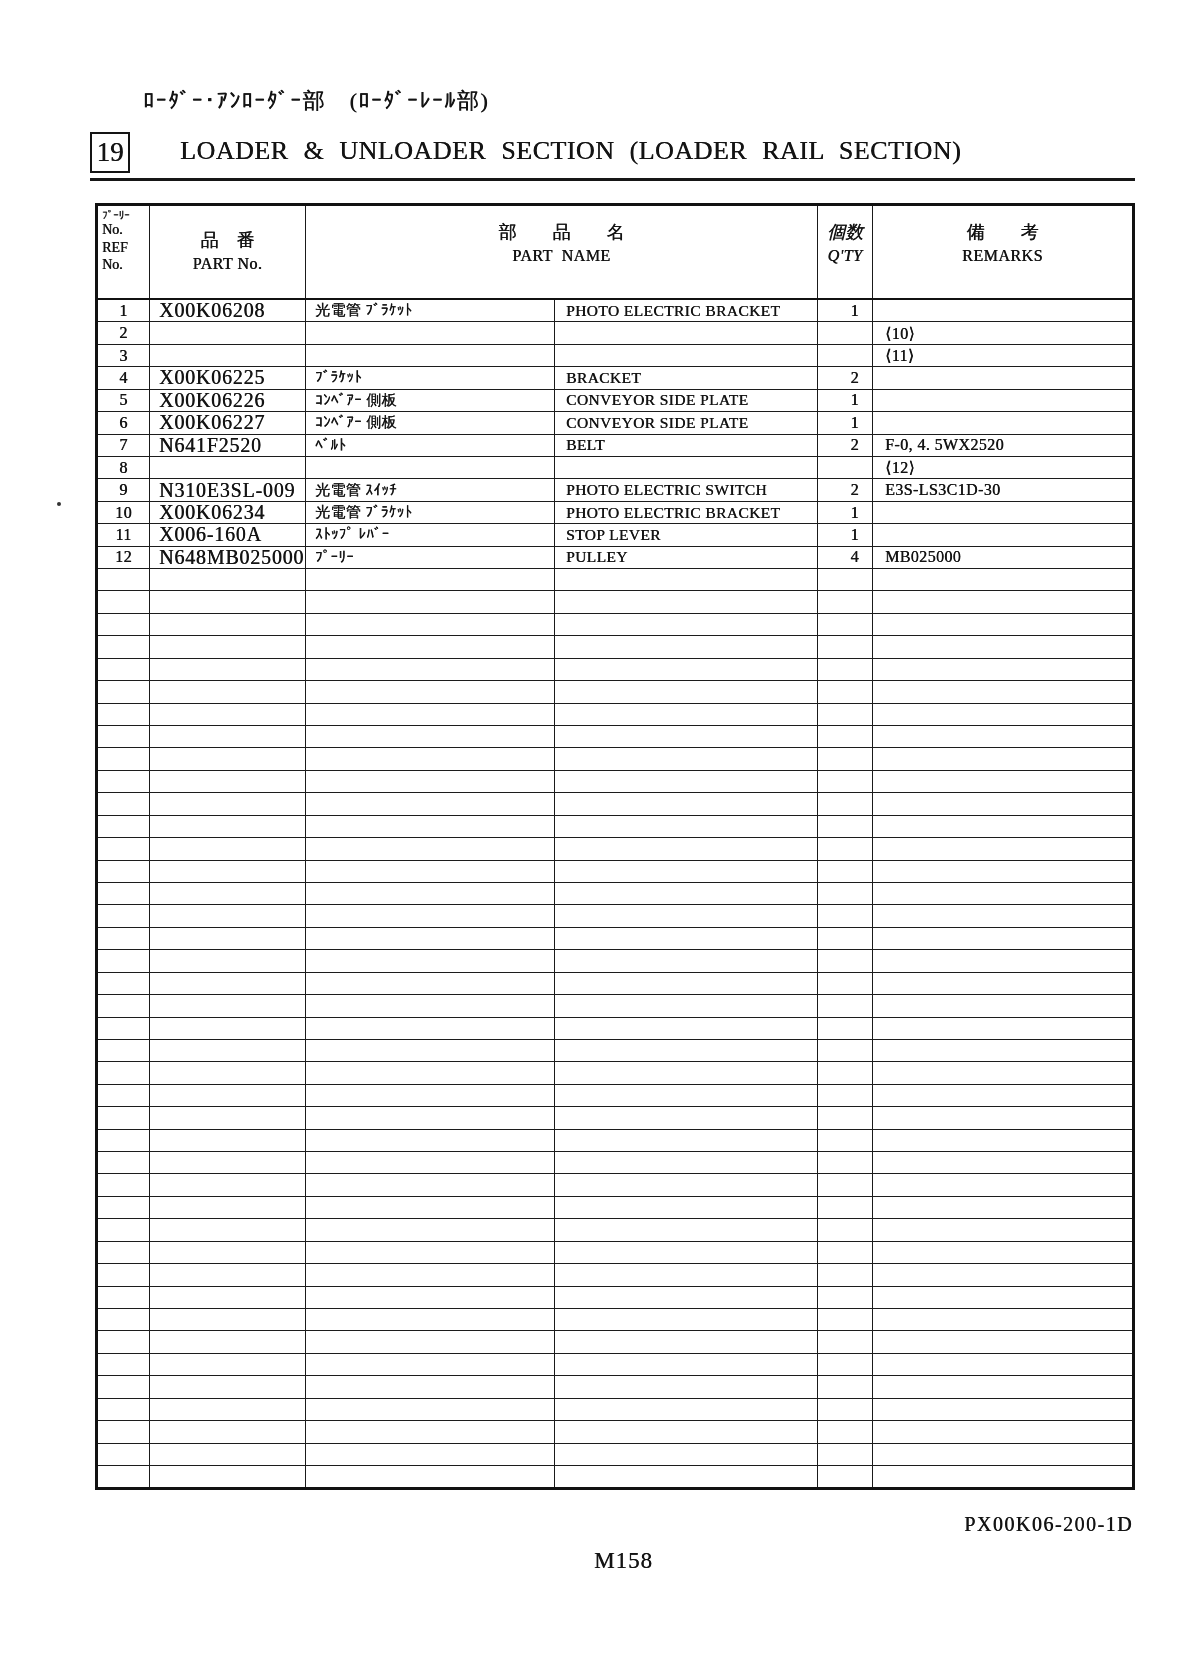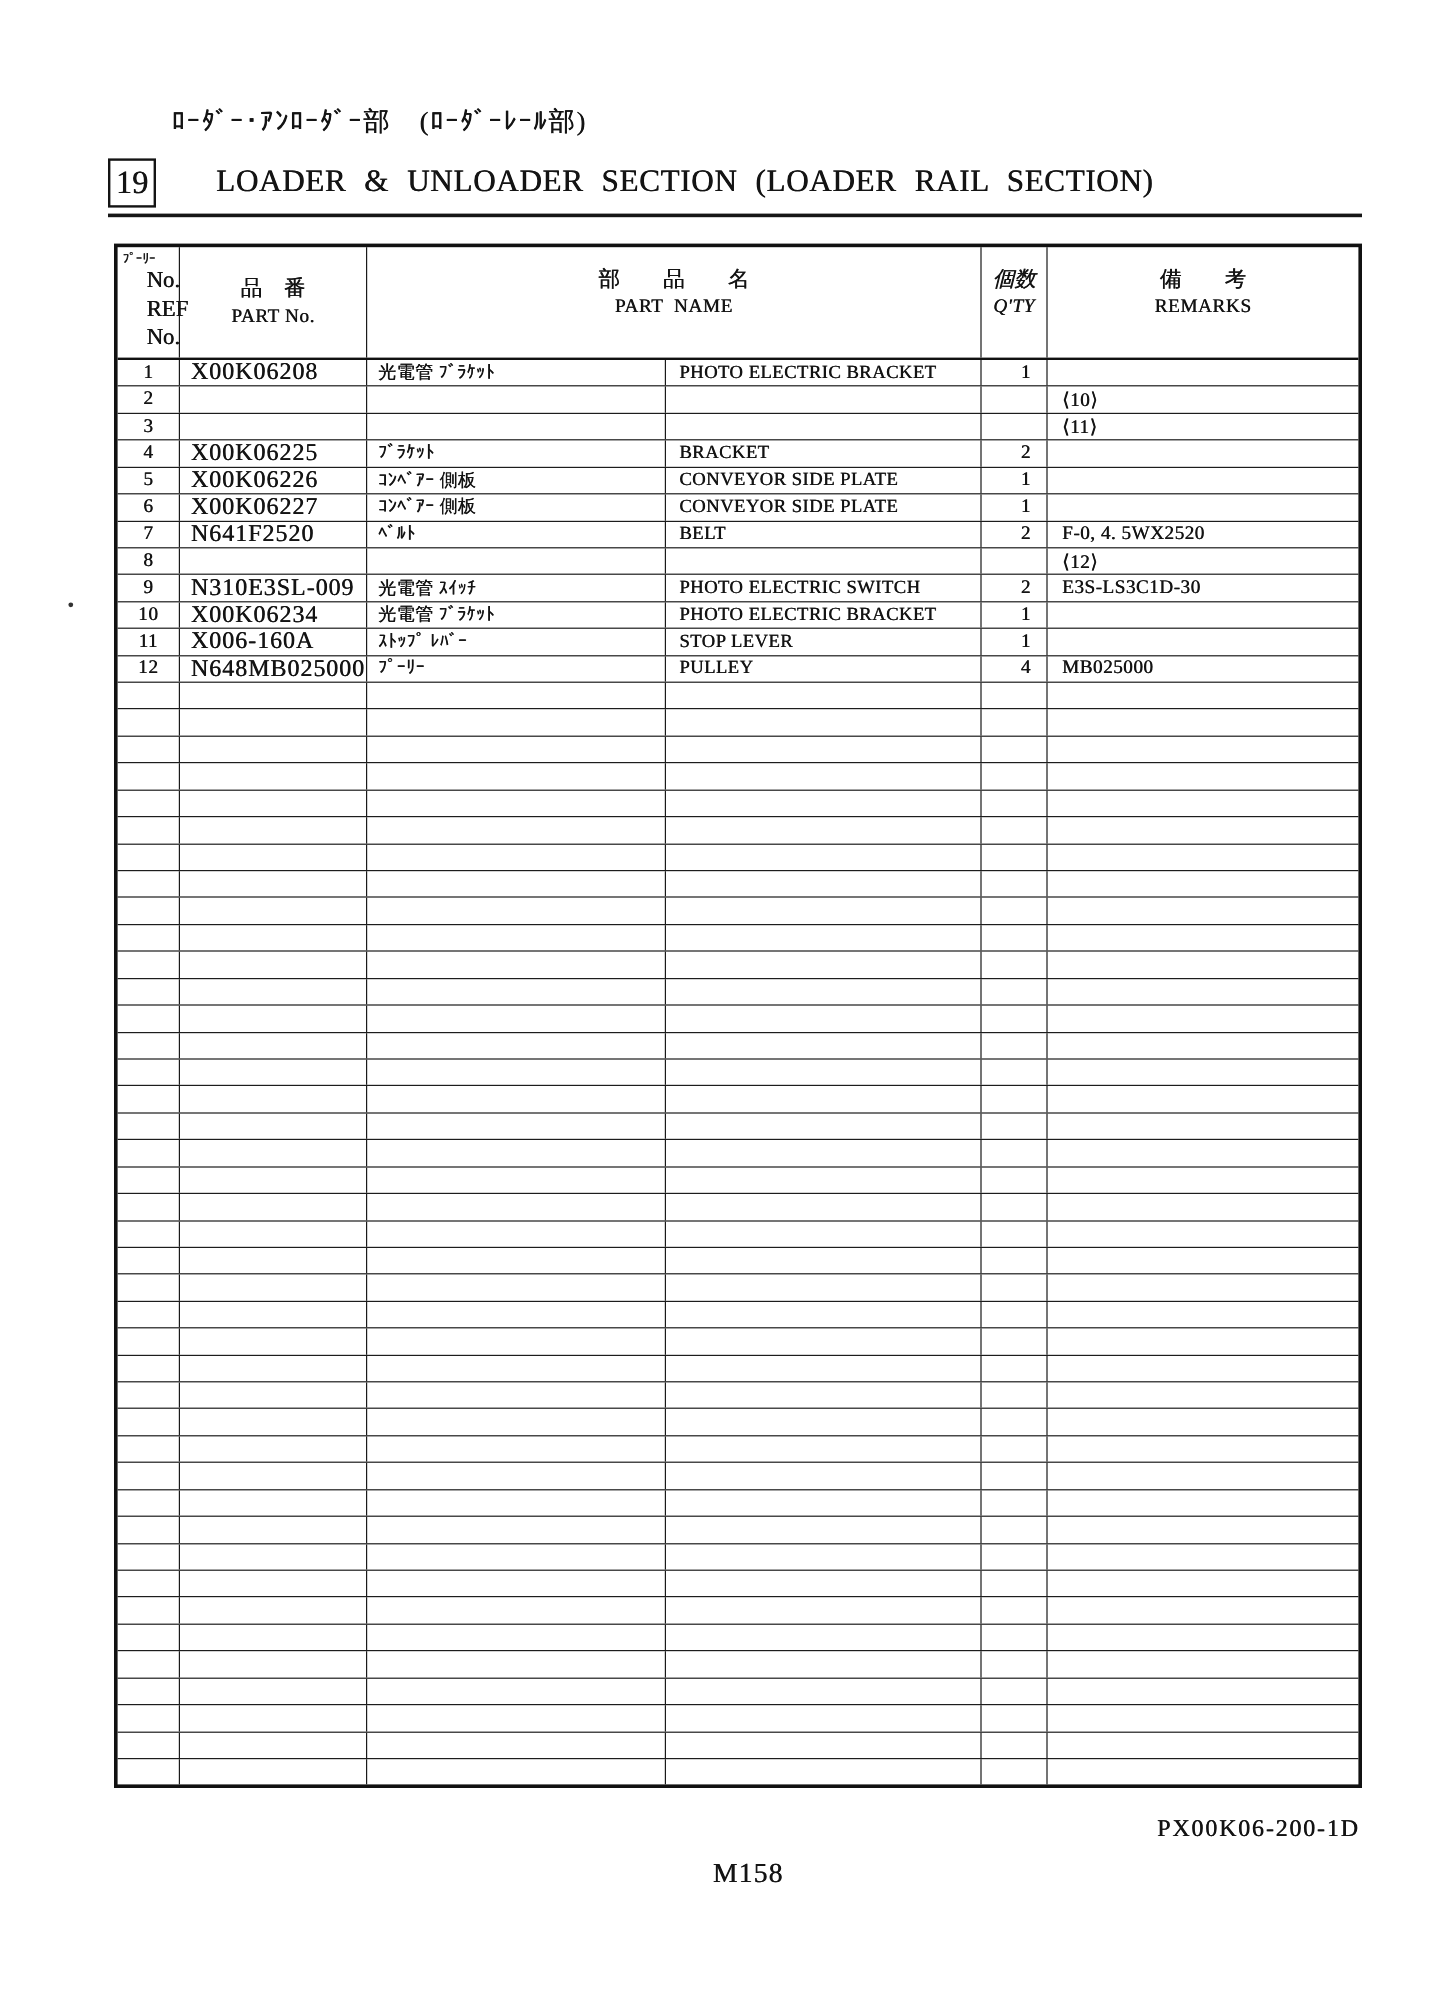--- a/index.html
+++ b/index.html
@@ -43,21 +43,21 @@
   }
   .thead {
     position:absolute; left:0; right:0; top:0; height:94px;
     display:flex; border-bottom:2px solid #111; box-sizing:border-box;
   }
   .th { box-sizing:border-box; border-right:1px solid #1a1a1a;
         display:flex; flex-direction:column; justify-content:center; align-items:center; }
   .th:last-child { border-right:none; }
   .th-ref { width:52px; align-items:flex-start; padding:3px 0 0 4px; justify-content:flex-start; }
   .th-ref .mini { font-size:11px; letter-spacing:0px; }
-  .th-ref .ln   { font-size:19px; line-height:1.25;margin-left:20px; }
+  .th-ref .ln   { font-size:14px; line-height:1.25; }
   .th-partno { width:156px; }
   .th-name   { width:512px; padding-bottom:16px; }
   .th-qty    { width:55px;  padding-bottom:16px;font-style:italic; }
   .th-remarks{ flex:1;      padding-bottom:16px; }
   .th .jp { font-size:18px; line-height:1.4; white-space:pre; }
   .th .en { font-size:16px; line-height:1.4; white-space:pre; letter-spacing:0.5px; }
 
   .tbody {
     position:absolute; left:0; right:0; top:94px; bottom:0;
     display:flex; flex-direction:column;

